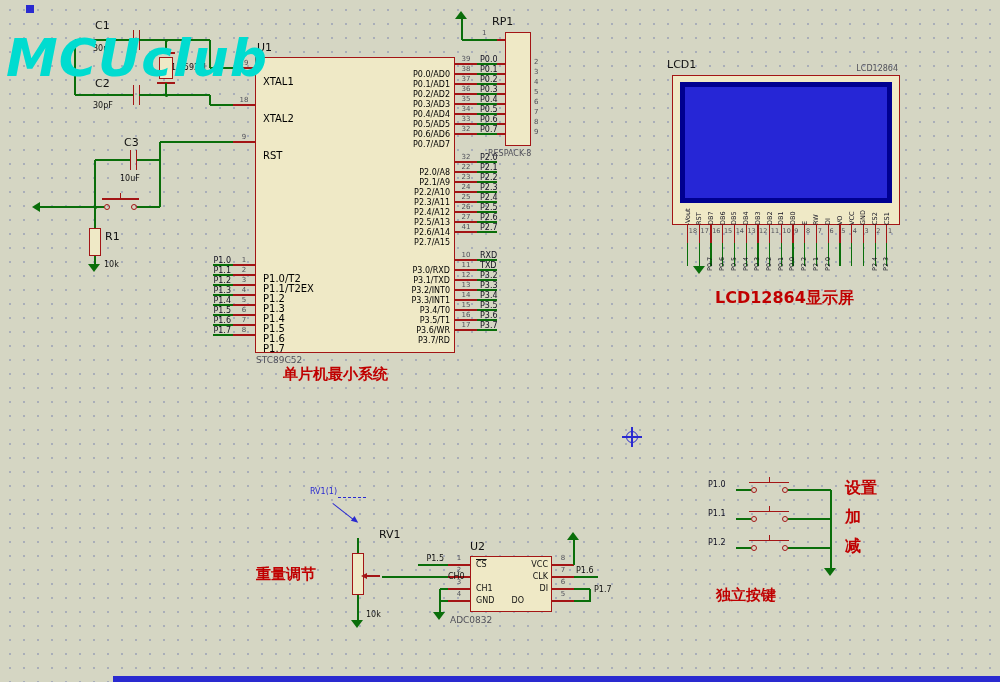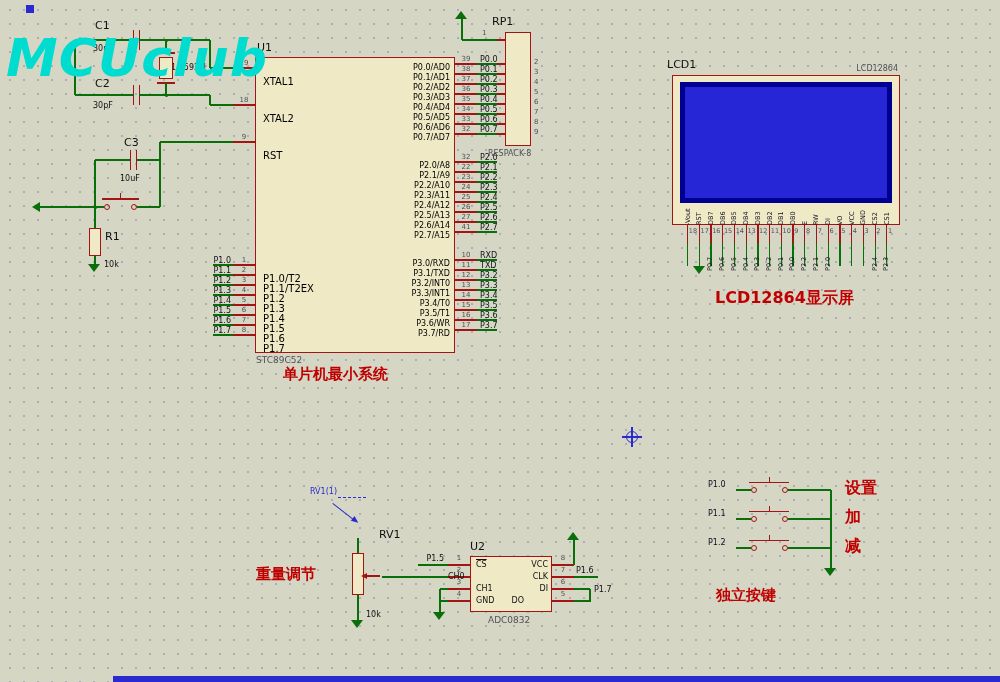--- a/index.html
+++ b/index.html
@@ -24,21 +24,21 @@
 .pv{position:absolute;background:var(--outline);width:1.2px}
 .body{position:absolute;border:1.2px solid var(--outline);background:var(--fill)}
 .dot{position:absolute;width:3px;height:3px;border-radius:50%;background:var(--wire)}
 .circ{position:absolute;width:6px;height:6px;border:1.2px solid var(--outline);border-radius:50%}
 .tri-d{position:absolute;width:0;height:0;border-left:6px solid transparent;border-right:6px solid transparent;border-top:8px solid var(--wire)}
 .tri-u{position:absolute;width:0;height:0;border-left:6px solid transparent;border-right:6px solid transparent;border-bottom:8px solid var(--wire)}
 .tri-l{position:absolute;width:0;height:0;border-top:5px solid transparent;border-bottom:5px solid transparent;border-right:8px solid var(--wire)}
 .tri-wl{position:absolute;width:0;height:0;border-top:3.5px solid transparent;border-bottom:3.5px solid transparent;border-right:6px solid var(--outline)}
 .ov{text-decoration:overline}
 .rrow{position:relative;height:10px;width:212px}
-.rrow .pname{position:absolute;left:0;top:4px;width:150px;text-align:right;font-size:8px}
+.rrow .pname{position:absolute;left:0;top:11px;width:150px;text-align:right;font-size:8px}
 .rrow .pnum{position:absolute;left:155px;top:-4px;width:22px;text-align:center;font-size:7px;color:#50505a}
 .rrow .stub{position:absolute;left:155px;top:4.4px;width:22px;height:1.2px;background:var(--outline)}
 .rrow .wlink{position:absolute;left:177px;top:4.4px;width:20px;height:1.2px;background:var(--wire)}
 .rrow .pnet{position:absolute;left:180px;top:-4.5px;font-size:8px;color:#101020}
 .lrow{position:relative;height:10px;width:260px}
 .lrow .pname{position:absolute;left:58px;top:13px;font-size:10px}
 .lrow .pnum{position:absolute;left:28px;top:-4px;width:22px;text-align:center;font-size:7px;color:#50505a}
 .lrow .stub{position:absolute;left:28px;top:4.4px;width:22px;height:1.2px;background:var(--outline)}
 .lrow .wlink{position:absolute;left:8px;top:4.4px;width:20px;height:1.2px;background:var(--wire)}
 .lrow .pnet{position:absolute;left:0;top:-4.5px;width:26px;text-align:right;font-size:8px;color:#101020}
@@ -635,21 +635,21 @@
   <div class="ph" style="left:366px;top:575.4px;width:14px"></div>
   <div class="tri-wl" style="left:361px;top:572.5px"></div>
   <div class="wv" style="left:357.4px;top:538px;height:15px"></div>
   <div class="wv" style="left:357.4px;top:595px;height:25px"></div>
   <div class="tri-d" style="left:351.4px;top:620px"></div>
   <span class="t f8" style="left:366px;top:611px">10k</span>
   <span class="t f15 redtx" style="left:256px;top:567px">重量调节</span>
 
   <span class="t f11" style="left:470px;top:541px">U2</span>
   <div class="body" style="left:470px;top:556px;width:82px;height:56px"></div>
-  <span class="t f9 gray" style="left:488px;top:616px">ADC0832</span>
+  <span class="t f9 gray" style="left:450px;top:616px">ADC0832</span>
 
   <div class="ph" style="left:448px;top:564.4px;width:22px"></div>
   <span class="t f7 gray" style="left:448px;top:555px;width:22px;text-align:center">1</span>
   <span class="t f8 ov" style="left:476px;top:561px">CS</span>
   <div class="wh" style="left:418px;top:564.4px;width:30px"></div>
   <span class="t f8 rt" style="left:406px;top:555px;width:38px">P1.5</span>
   <div class="ph" style="left:448px;top:576.4px;width:22px"></div>
   <span class="t f7 gray" style="left:448px;top:567px;width:22px;text-align:center">2</span>
   <span class="t f8" style="left:448px;top:573px">CH0</span>
   <div class="wh" style="left:382px;top:576.4px;width:66px"></div>

